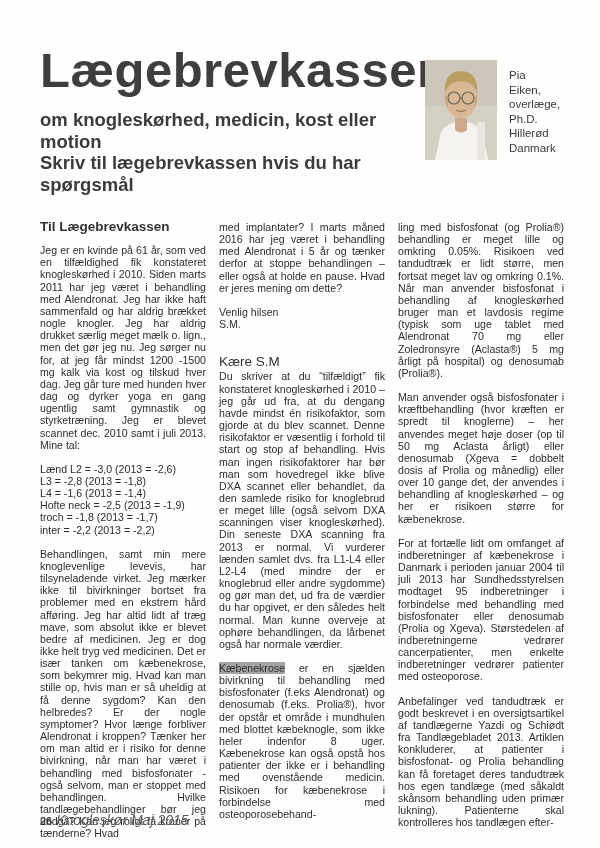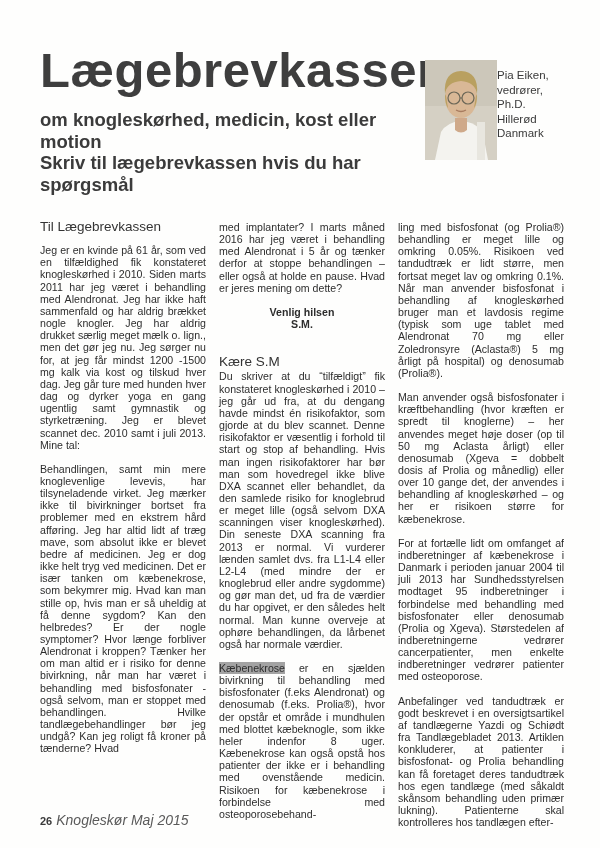--- a/index.html
+++ b/index.html
@@ -29,20 +29,21 @@
     margin:0 0 14px 0;
   }
   .subtitle{
     font-size:18.5px;
     font-weight:bold;
     color:#3b3b3b;
     line-height:21.5px;
   }
   .head-right{
     display:flex;
+    gap:12px;
     margin-top:14px;
     width:160px;
   }
   .photo{
     width:72px;height:100px;
     flex:0 0 auto;
     background:#d7d2c6;
     overflow:hidden;
   }
   .author-caption{
@@ -60,29 +61,29 @@
   .col{
     width:166px;
     flex:0 0 auto;
     font-size:10.6px;
     line-height:12.15px;
     text-align:justify;
     color:#2d2d2d;
   }
   .col-heading{
     font-size:13.5px;
-    font-weight:400;
+    font-weight:700;
     color:#333333;
     margin:0 0 11px 0;
     text-align:left;
   }
   .col p{margin:0 0 12px 0;}
   .stats{text-align:left;margin:0 0 12px 0;}
   .stats div{white-space:nowrap;}
-  .signoff{text-align:center;margin:0 0 26px 0;font-weight:bold;}
+  .signoff{text-align:left;margin:0 0 26px 0;}
   .reply-heading{
     font-size:13.5px;
     font-weight:400;
     color:#333333;
     margin:16px 0 2px 0;
     text-align:left;
   }
   .hl{background:#a3a3a3;}
   
   .footer{
@@ -122,32 +123,40 @@
           <circle cx="29" cy="38" r="6" fill="none" stroke="#6b6ب57" stroke-width="1.2"></circle>
           <circle cx="29" cy="38" r="6" fill="none" stroke="#6b6757" stroke-width="1.2"></circle>
           <circle cx="43" cy="38" r="6" fill="none" stroke="#6b6757" stroke-width="1.2"></circle>
           <line x1="35" y1="38" x2="37" y2="38" stroke="#6b6757" stroke-width="1.2"></line>
           <path d="M31 50 Q36 53 41 50" fill="none" stroke="#a87c5f" stroke-width="1.3"></path>
           <rect x="52" y="62" width="8" height="38" fill="#e8e6df"></rect>
         </svg>
       </div>
       <div class="author-caption">
         <div>Pia Eiken,</div>
-        <div>vedrører,</div>
+        <div>overlæge,</div>
         <div>Ph.D. Hillerød</div>
         <div>Danmark</div>
       </div>
     </div>
   </div>
 
   <div class="columns">
 
     <div class="col">
       <h2 class="col-heading">Til Lægebrevkassen</h2>
       <p>Jeg er en kvinde på 61 år, som ved en tilfældighed fik konstateret knogleskørhed i 2010. Siden marts 2011 har jeg været i behandling med Alendronat. Jeg har ikke haft sammenfald og har aldrig brækket nogle knogler. Jeg har aldrig drukket særlig meget mælk o. lign., men det gør jeg nu. Jeg sørger nu for, at jeg får mindst 1200 -1500 mg kalk via kost og tilskud hver dag. Jeg går ture med hunden hver dag og dyrker yoga en gang ugentlig samt gymnastik og styrketræning. Jeg er blevet scannet dec. 2010 samt i juli 2013. Mine tal:</p>
+      <div class="stats">
+        <div>Lænd L2 = -3,0 (2013 = -2,6)</div>
+        <div>L3 = -2,8 (2013 = -1,8)</div>
+        <div>L4 = -1,6 (2013 = -1,4)</div>
+        <div>Hofte neck = -2,5 (2013 = -1,9)</div>
+        <div>troch = -1,8 (2013 = -1,7)</div>
+        <div>inter = -2,2  (2013 = -2,2)</div>
+      </div>
       <p>Behandlingen, samt min mere knoglevenlige levevis, har tilsyneladende virket. Jeg mærker ikke til bivirkninger bortset fra problemer med en ekstrem hård afføring. Jeg har altid lidt af træg mave, som absolut ikke er blevet bedre af medicinen. Jeg er dog ikke helt tryg ved medicinen. Det er især tanken om kæbenekrose, som bekymrer mig. Hvad kan man stille op, hvis man er så uheldig at få denne sygdom? Kan den helbredes? Er der nogle symptomer? Hvor længe forbliver Alendronat i kroppen? Tænker her om man altid er i risiko for denne bivirkning, når man har været i behandling med bisfosfonater - også selvom, man er stoppet med behandlingen. Hvilke tandlægebehandlinger bør jeg undgå? Kan jeg roligt få kroner på tænderne? Hvad</p>
     </div>
 
     <div class="col">
       <p>med implantater? I marts måned 2016 har jeg været i behandling med Alendronat i 5 år og tænker derfor at stoppe behandlingen – eller også at holde en pause. Hvad er jeres mening om dette?</p>
       <div class="signoff">
         <div>Venlig hilsen</div>
         <div>S.M.</div>
       </div>
       <h2 class="reply-heading">Kære S.M</h2>

